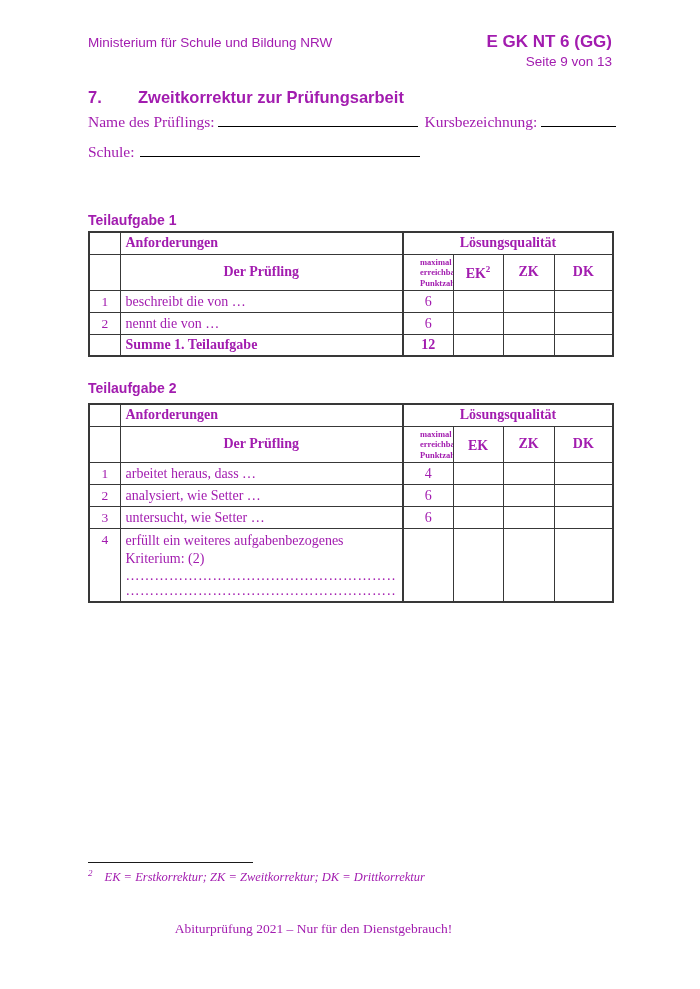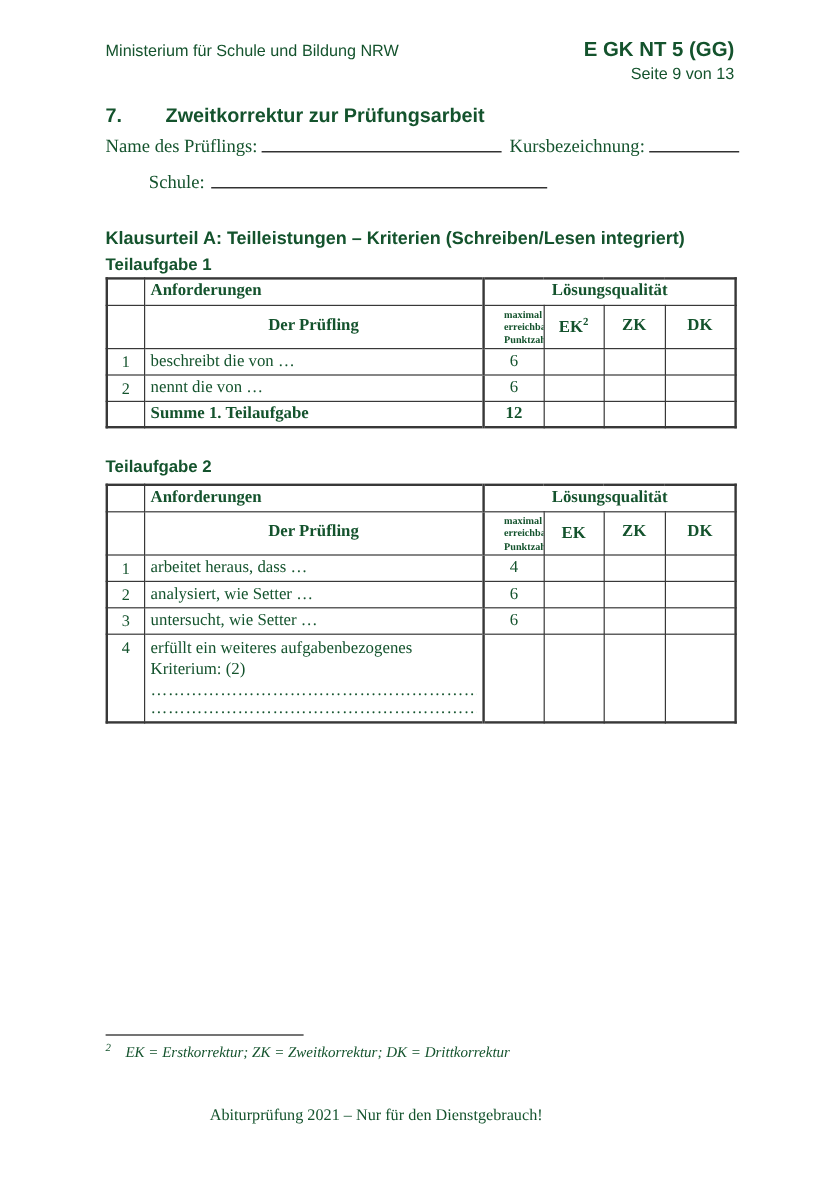--- a/index.html
+++ b/index.html
@@ -2,21 +2,21 @@
 <html><head>
 <meta charset="utf-8">
 <style>
   * { box-sizing: border-box; }
   html, body { margin: 0; padding: 0; background: #ffffff; }
   .page {
     position: relative;
     width: 700px;
     height: 989px;
     background: #ffffff;
-    color: #14532d;
+    color: #a21caf;
     font-family: "Liberation Serif", serif;
     overflow: hidden;
   }
 
   
   .doc-header {
     position: absolute;
     left: 88px;
     top: 33px;
     width: 524px;
@@ -44,21 +44,21 @@
 
   
   .form-line {
     position: absolute;
     left: 88px;
     width: 530px;
     font-size: 15.5px;
     white-space: nowrap;
   }
   .form-line-1 { top: 112px; }
-  .form-line-2 { top: 142px; margin-left: 36px; }
+  .form-line-2 { top: 142px; }
   .blank {
     display: inline-block;
     border-bottom: 1px solid #000;
     height: 15px;
     vertical-align: baseline;
   }
   .blank-name   { width: 200px; margin-left: 3px; margin-right: 7px; }
   .blank-course { width: 75px;  margin-left: 4px; }
   .blank-school { width: 280px; margin-left: 5px; }
 
@@ -150,38 +150,37 @@
   }
 </style>
 </head>
 <body>
 
 <div class="page">
 
   <div class="doc-header">
     <div class="doc-header-left">Ministerium für Schule und Bildung NRW</div>
     <div class="doc-header-right">
-      <div class="doc-header-title">E GK NT 5 (GG)</div>
+      <div class="doc-header-title">E GK NT 6 (GG)</div>
       <div class="doc-header-page">Seite 9 von 13</div>
     </div>
   </div>
 
   <div class="section-title">
     <span class="section-number">7.</span>
     <span>Zweitkorrektur zur Prüfungsarbeit</span>
   </div>
 
   <div class="form-line form-line-1">
     <span>Name des Prüflings:</span><span class="blank blank-name"></span><span>Kursbezeichnung:</span><span class="blank blank-course"></span>
   </div>
   <div class="form-line form-line-2">
     <span>Schule:</span><span class="blank blank-school"></span>
   </div>
 
-  <div class="part-heading">Klausurteil A: Teilleistungen – Kriterien (Schreiben/Lesen integriert)</div>
 
   <div class="task-heading task-heading-1">Teilaufgabe 1</div>
 
   <table class="score-table table-1">
     <colgroup>
       <col style="width:31px">
         <col style="width:283px">
         <col style="width:50px">
       <col style="width:50px">
         <col style="width:51px">

